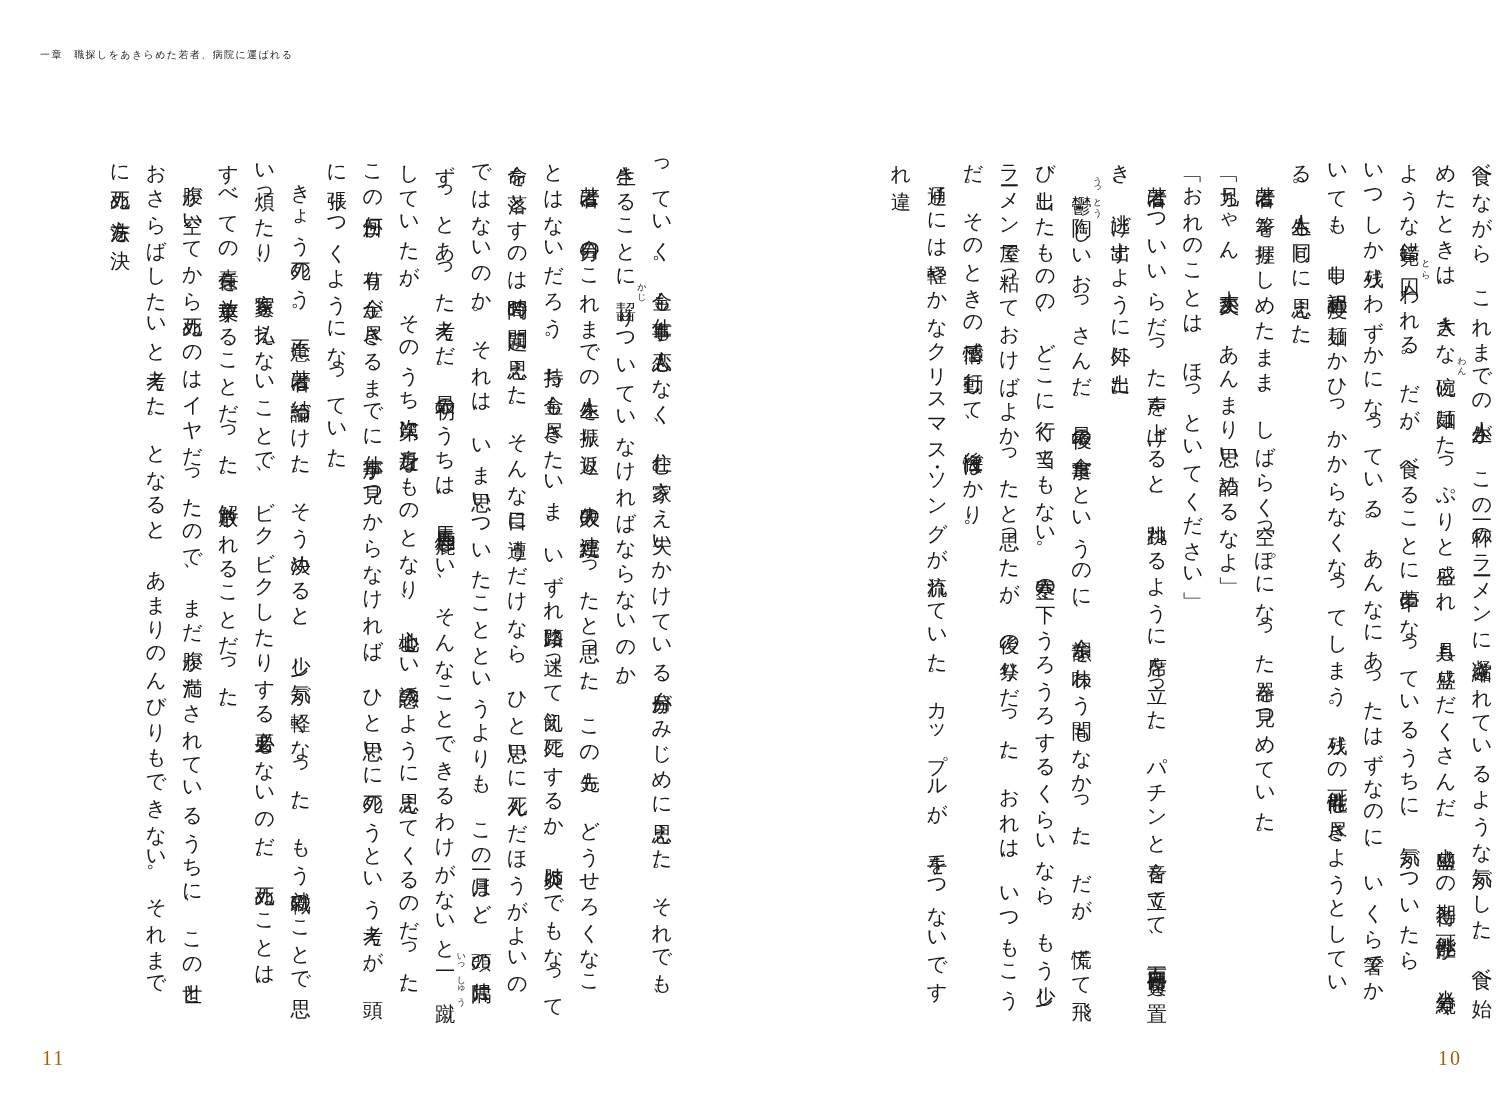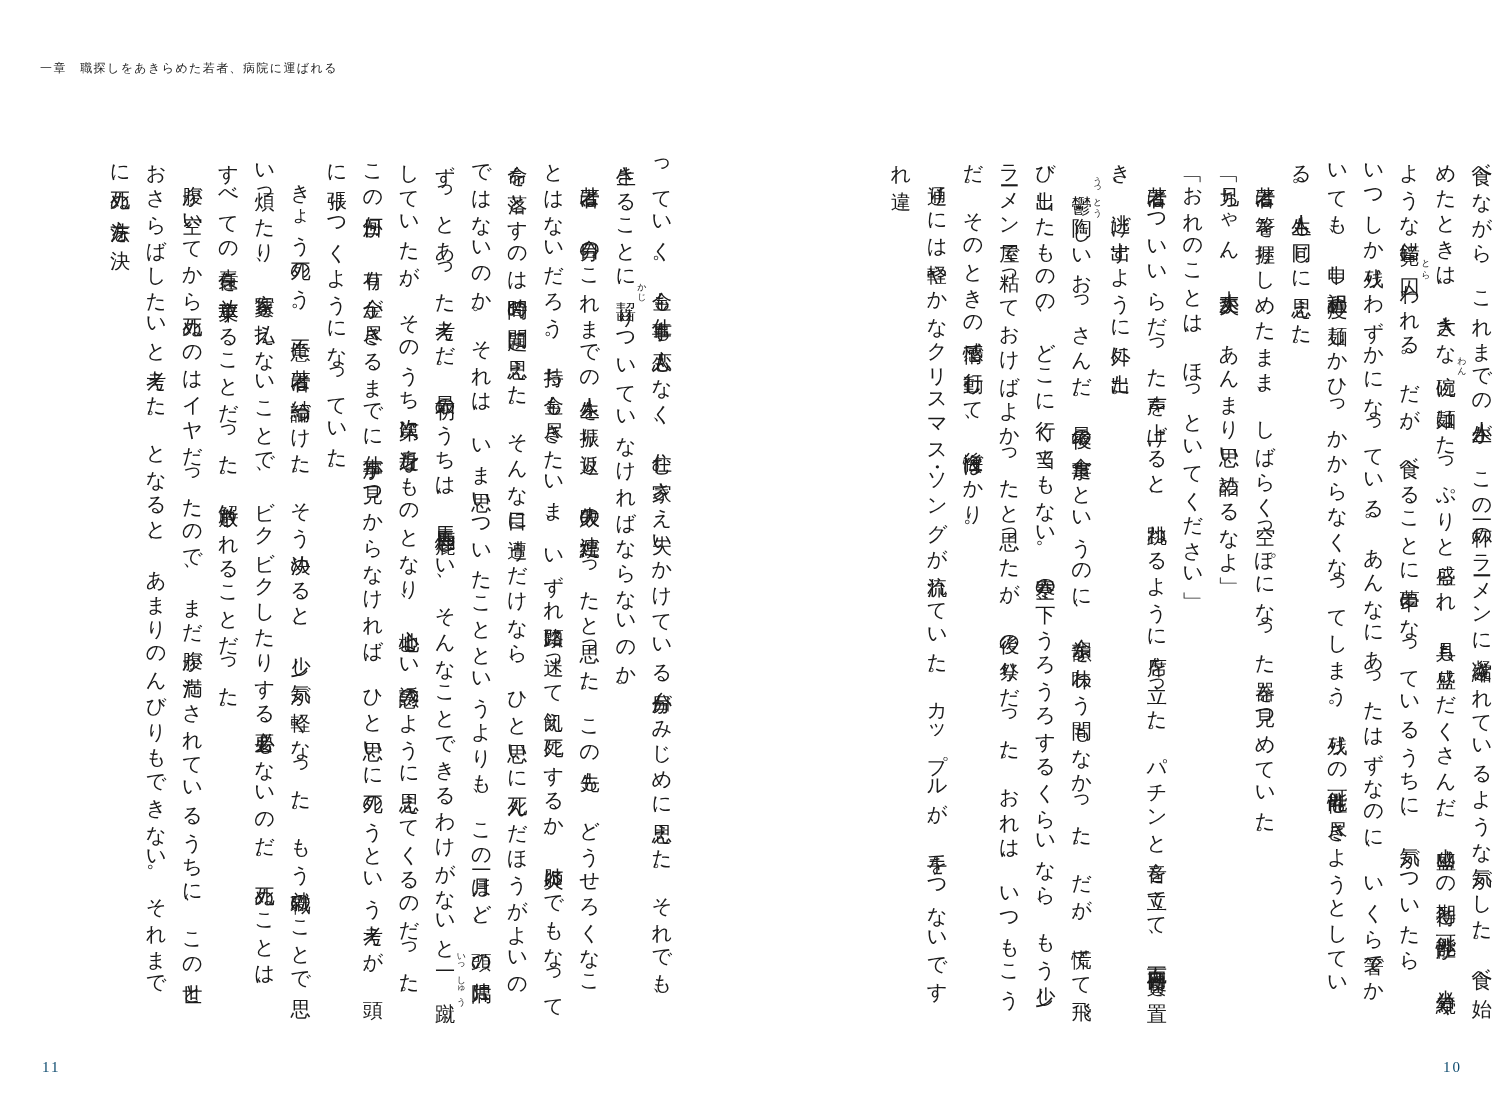--- a/index.html
+++ b/index.html
@@ -20,27 +20,26 @@
     position: absolute;
     inset: 0;
     background: #ffffff;
   }
 
   
   #running-head {
     position: absolute;
     left: 40px;
     top: 48px;
-    font-size: 12px;
+    font-size: 10px;
     letter-spacing: 1.4px;
     color: #1f1f1f;
     white-space: nowrap;
     font-family: "Liberation Sans", "DejaVu Sans", sans-serif;
     font-weight: 400;
-    margin-top: 12px;
   }
 
   
   .page {
     position: absolute;
     top: 150px;
     height: 860px;
   }
   #page-right { right: 10px;  width: 660px; }
   #page-left  { left: 55px;   width: 625px; }
@@ -71,23 +70,23 @@
   ruby rt {
     font-size: 9px;
     letter-spacing: 0.5px;
     line-height: 1;
     font-family: "Liberation Serif", "DejaVu Serif", serif;
   }
 
   
   .folio {
     position: absolute;
-    bottom: 30px;
-    font-size: 15px;
-    color: #0c4a6e;
+    bottom: 36px;
+    font-size: 20px;
+    color: #a16207;
     letter-spacing: 2px;
     font-family: "Liberation Serif", "DejaVu Serif", serif;
   }
   #folio-left  { left: 42px; }
   #folio-right { right: 48px; margin-left: 8px; }
 </style>
 </head>
 <body>
 
 <div id="spread">

